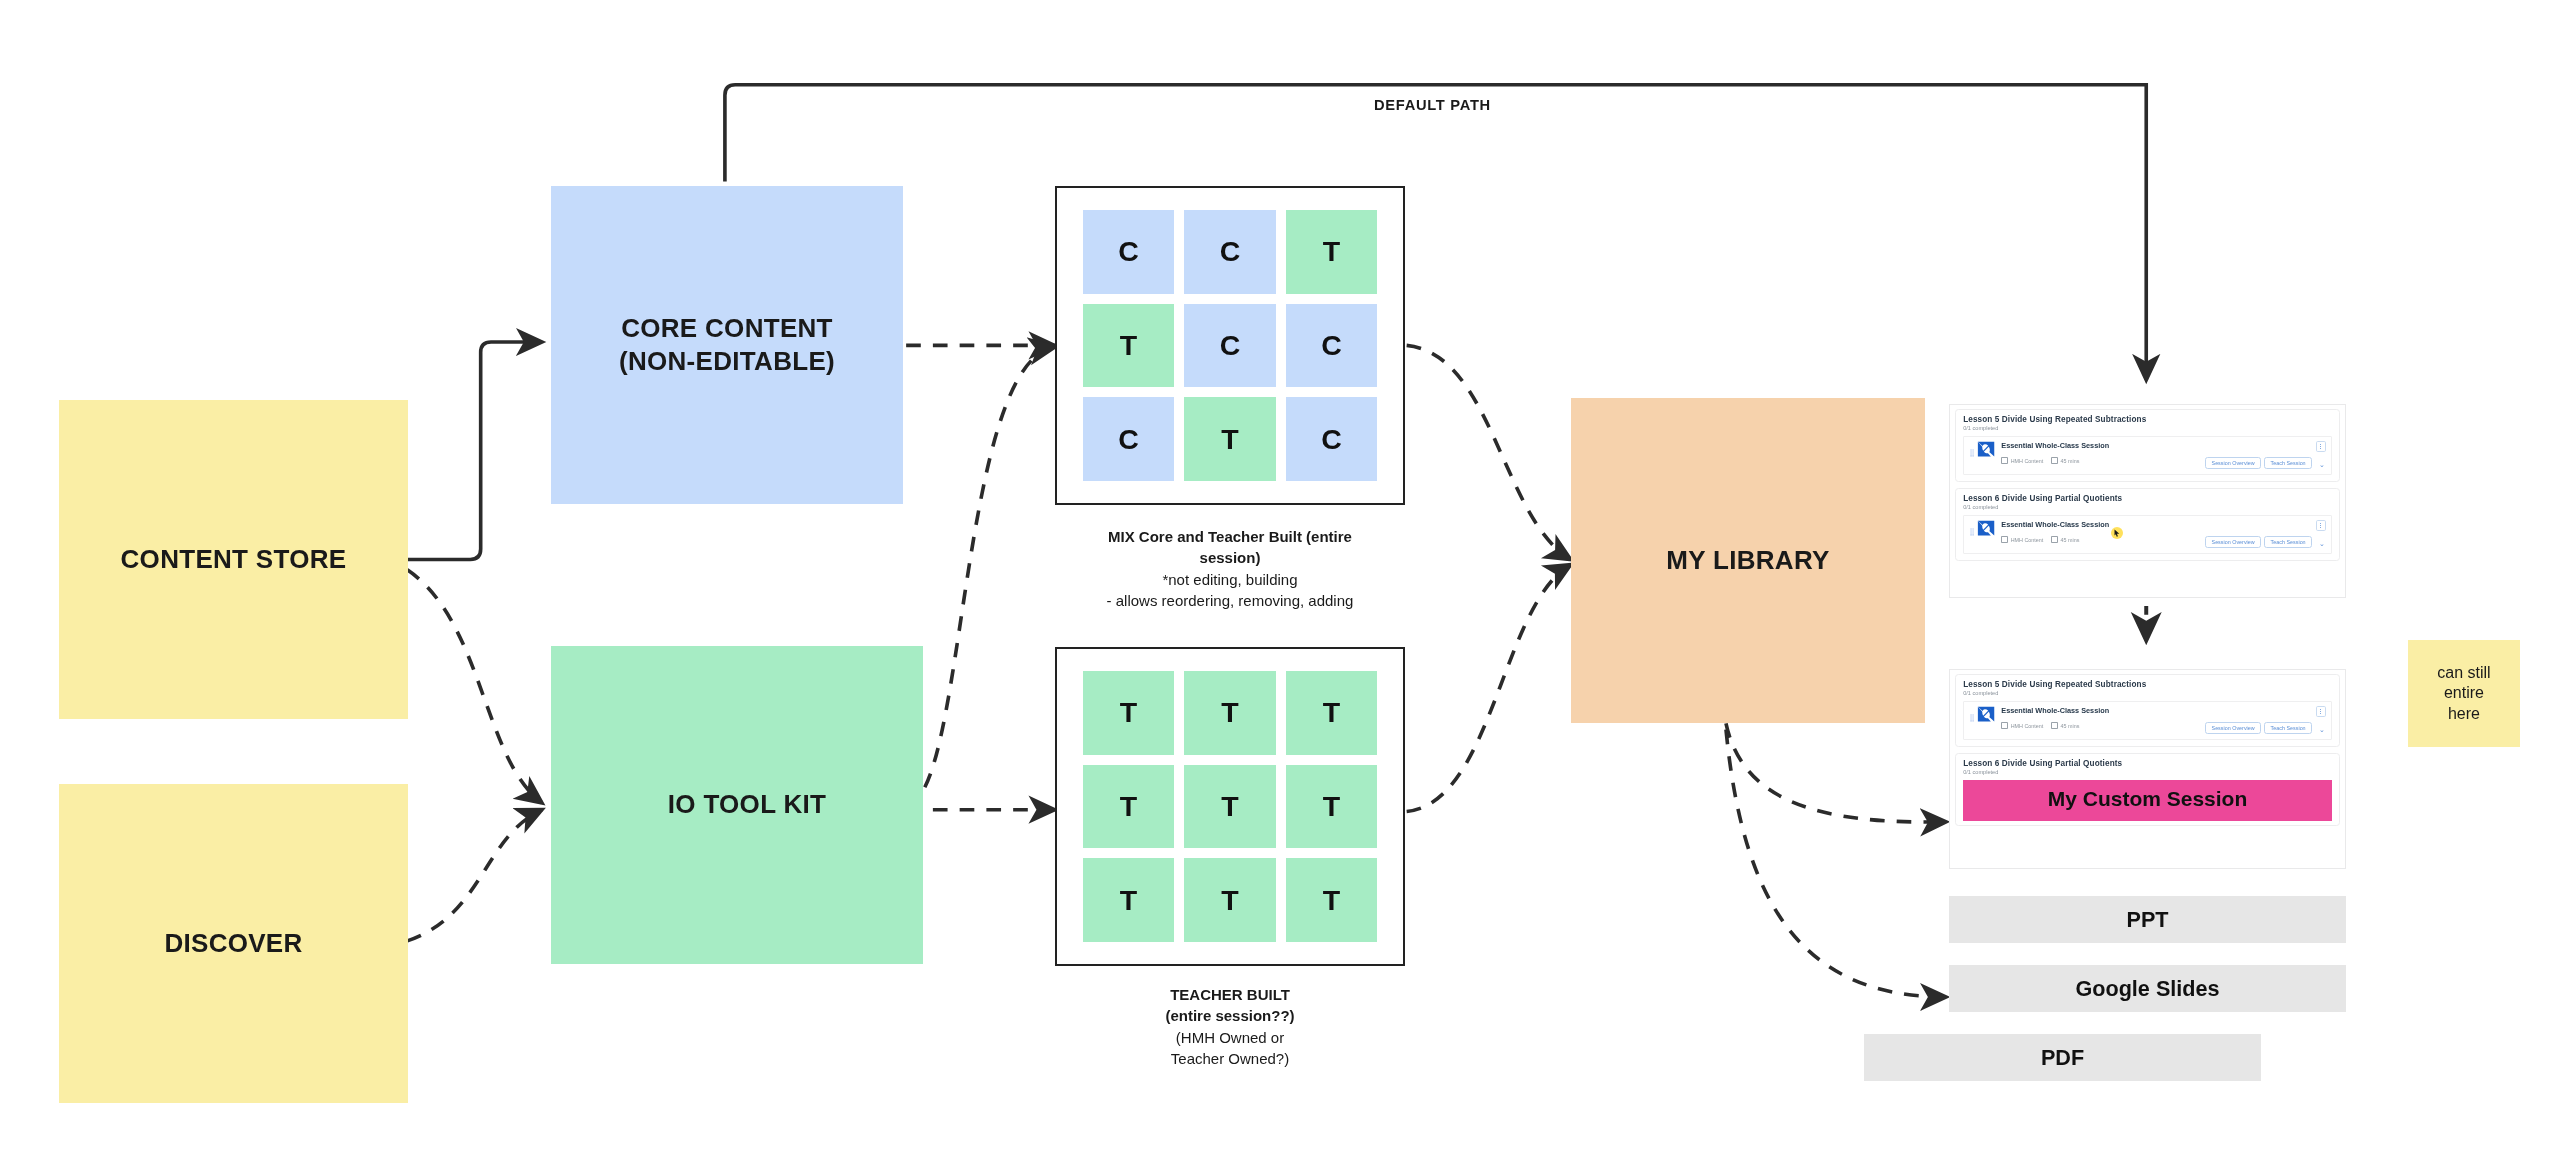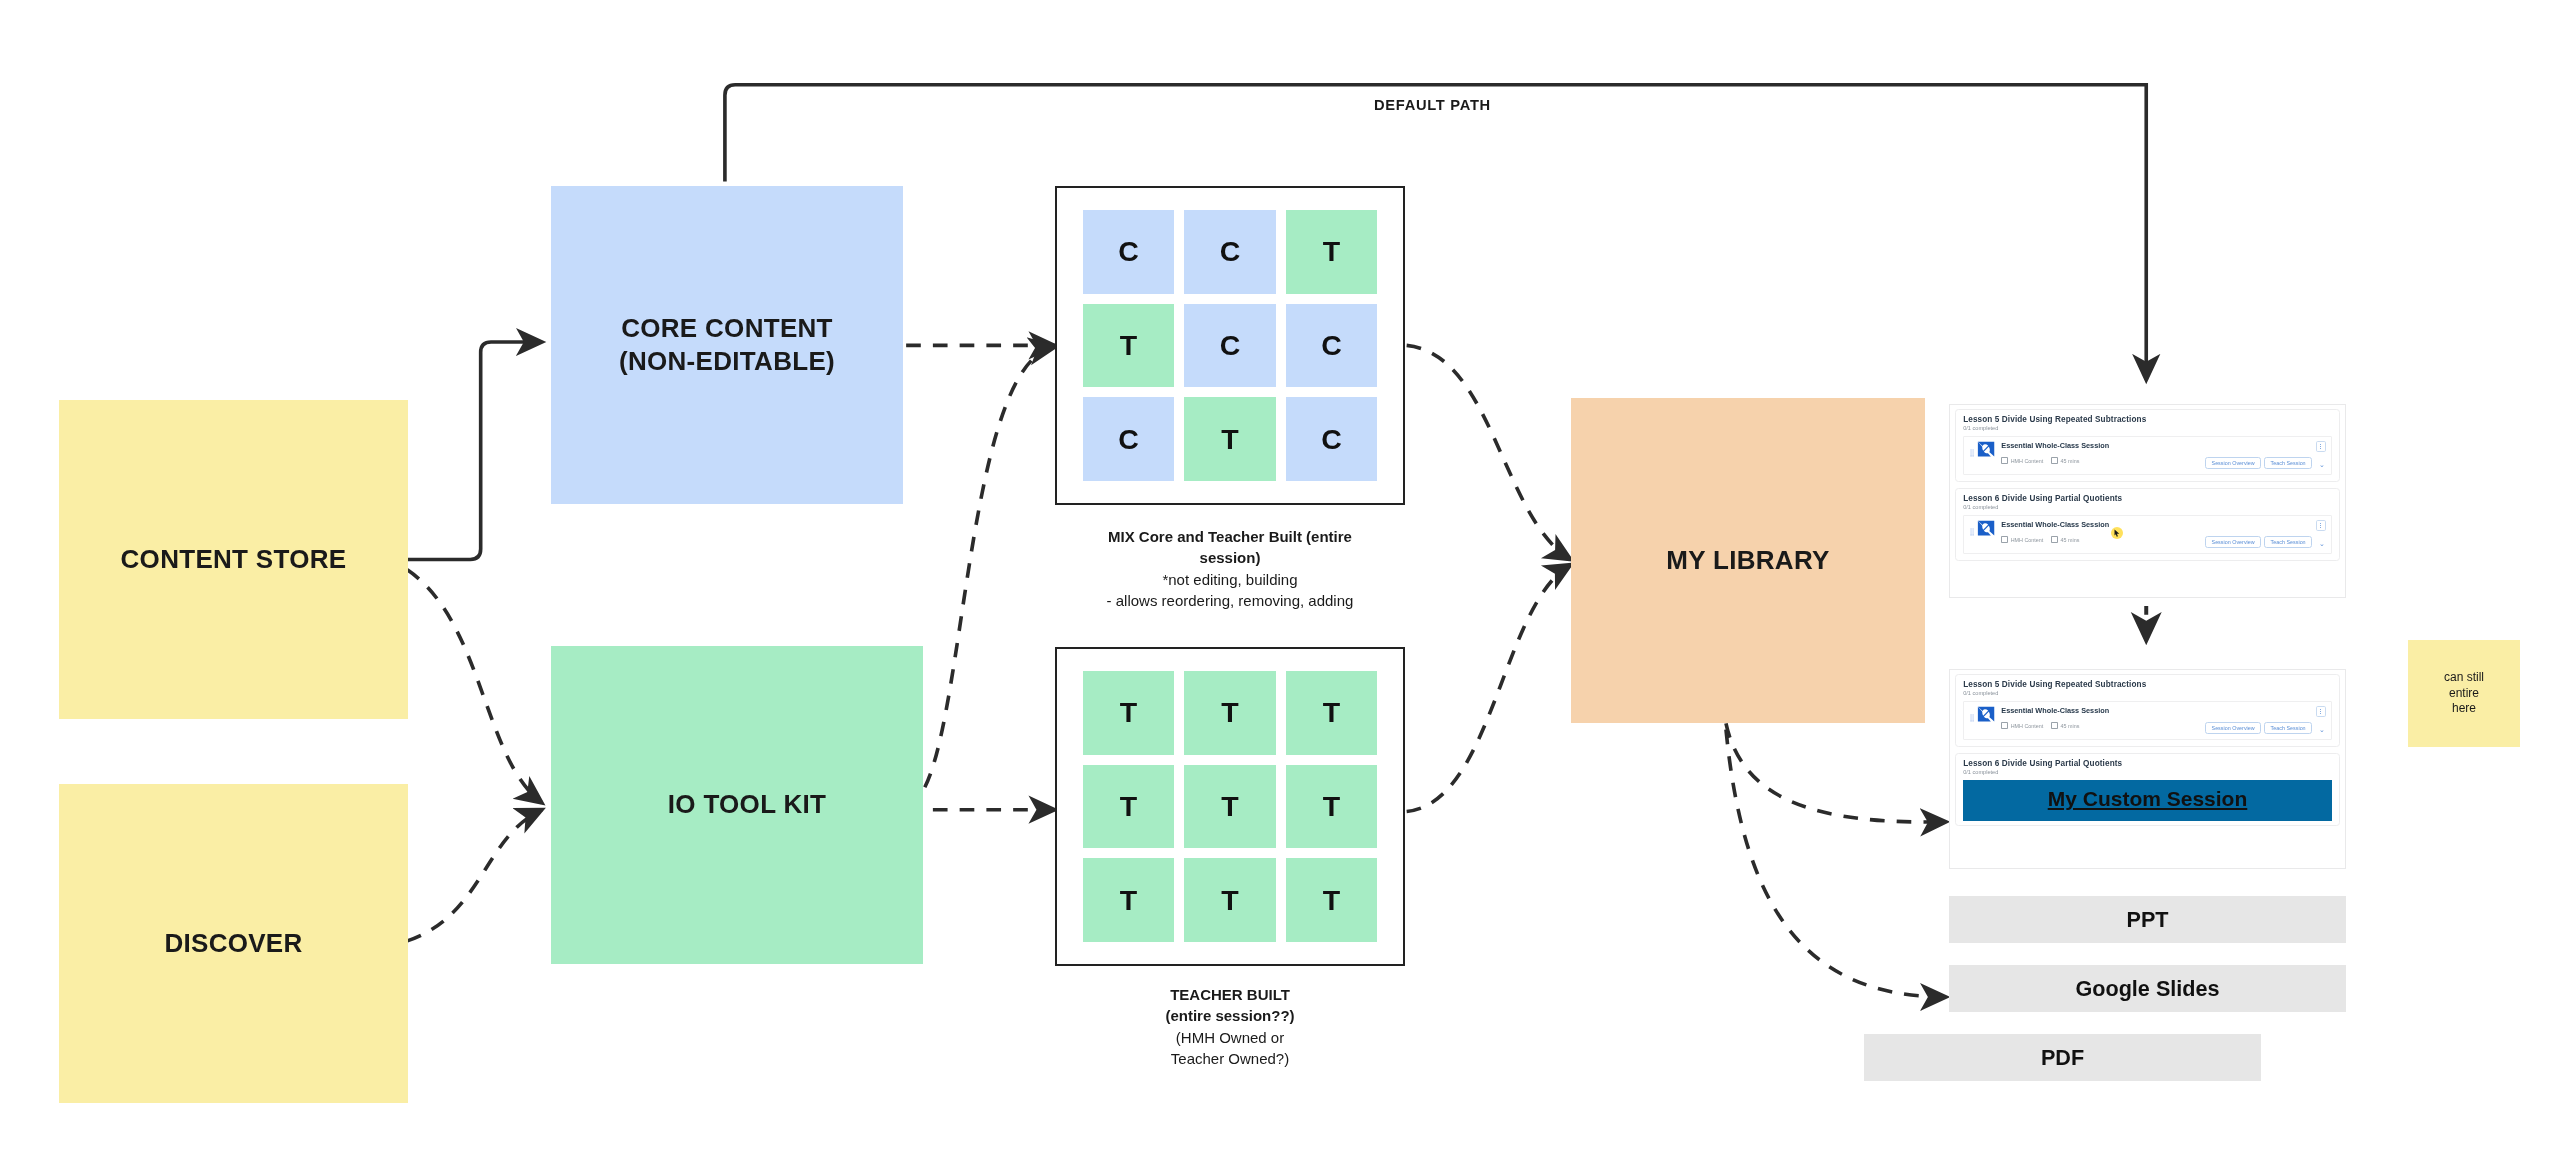--- a/index.html
+++ b/index.html
@@ -54,26 +54,26 @@
        padding:2.2px 5.2px;background:#fff;white-space:nowrap;}
   .chev{position:absolute;right:6px;bottom:6px;color:#5b8fd6;font-size:7px;line-height:1;}
   .kebab{position:absolute;right:5.2px;top:4.3px;border:0.9px solid #c9dbf1;border-radius:1.7px;
          width:7.8px;height:9.5px;display:flex;flex-direction:column;align-items:center;
          justify-content:center;gap:0.9px;}
   .kebab i{width:1px;height:1px;background:#5b8fd6;border-radius:50%;display:block;}
   .cursor{position:absolute;width:12px;height:12px;border-radius:50%;background:#ffe15c;
           display:flex;align-items:center;justify-content:center;}
   .cursor svg{display:block;}
 
-  .customsession{background:#0369a1;text-align:center;font-size:21px;font-weight:bold;
-                 color:#111;padding:7.8px 0 9.5px;margin-top:4.3px;text-decoration:underline;}
+  .customsession{background:#ec4899;text-align:center;font-size:21px;font-weight:bold;
+                 color:#111;padding:7.8px 0 9.5px;margin-top:4.3px;}
   .exportbtn{position:absolute;background:#e6e6e6;display:flex;align-items:center;
              justify-content:center;font-size:21.6px;font-weight:bold;color:#111;}
   .sticky{position:absolute;background:#faeea5;display:flex;align-items:center;
-          justify-content:center;text-align:center;font-size:12px;line-height:1.28;color:#1a1a1a;}
+          justify-content:center;text-align:center;font-size:16px;line-height:1.28;color:#1a1a1a;}
 </style>
 </head>
 <body>
 
 <div id="canvas">
 
   <svg class="edges" viewBox="0 0 2985 1339" xmlns="http://www.w3.org/2000/svg">
     <defs>
       <marker id="ah" markerWidth="9" markerHeight="9" refX="7.2" refY="4.5" orient="auto">
         <path d="M0,0.6 L8.4,4.5 L0,8.4 L2.2,4.5 Z" fill="#2b2b2b"></path>

